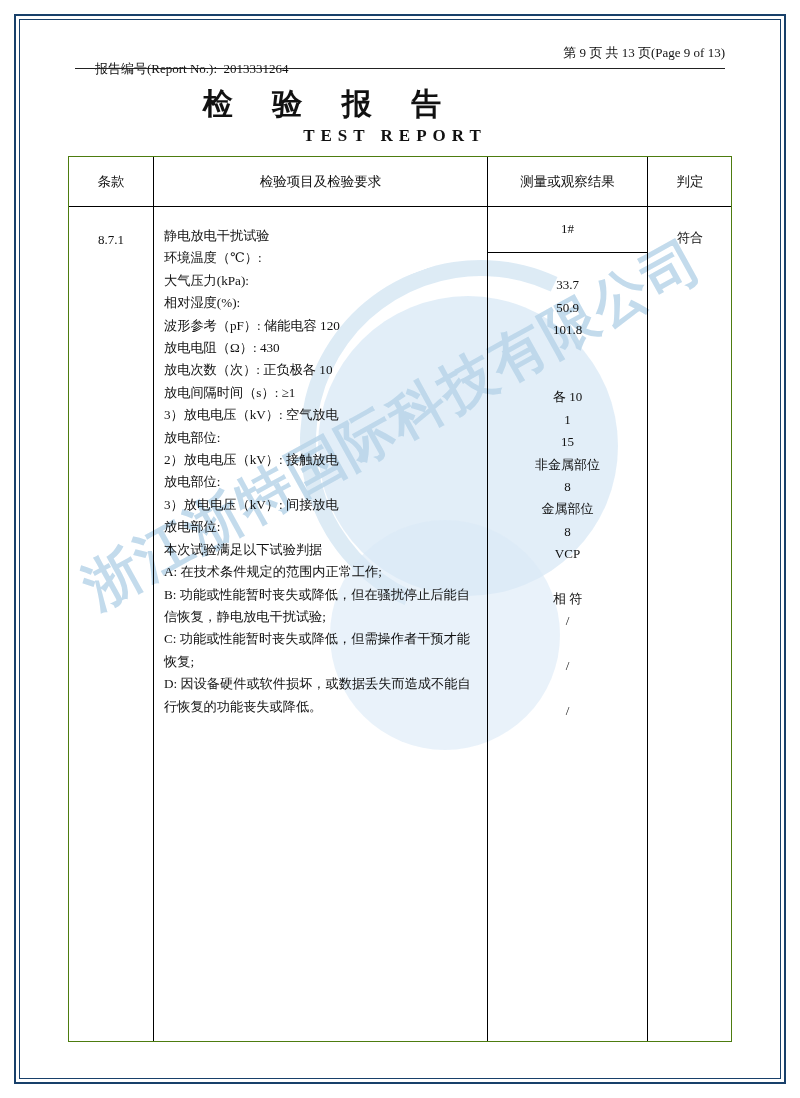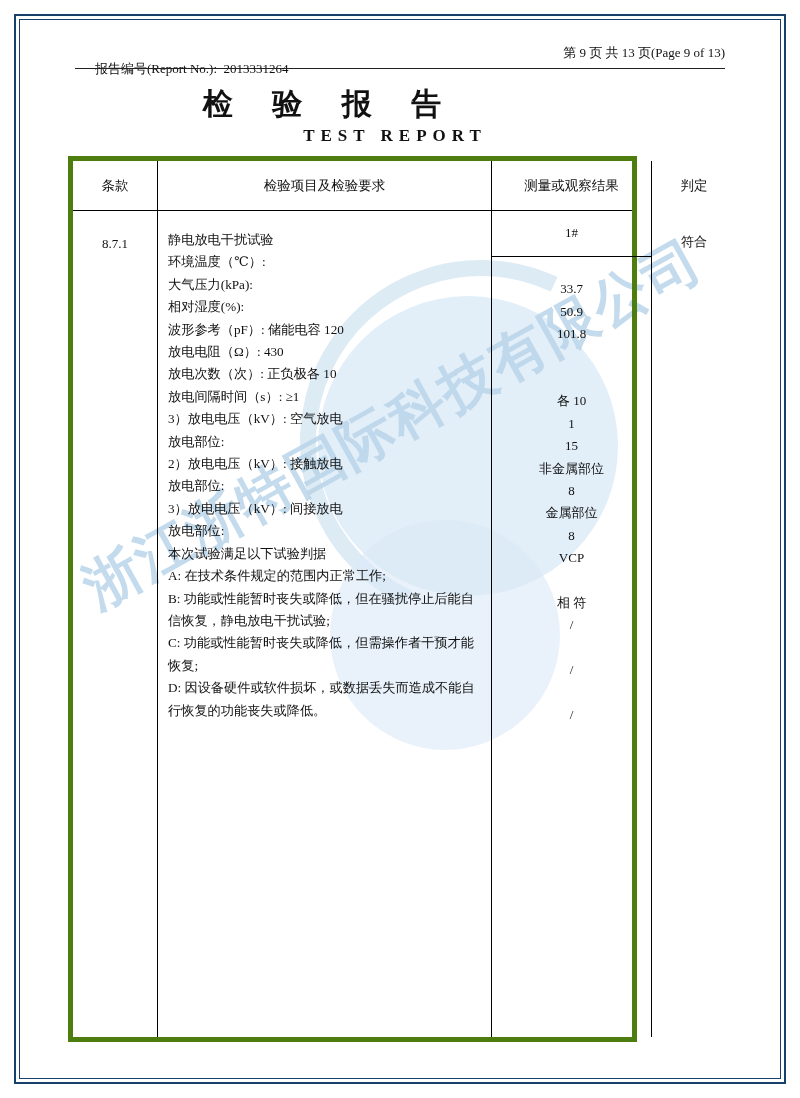--- a/index.html
+++ b/index.html
@@ -123,23 +123,23 @@
     font-weight: bold;
     letter-spacing: 6px;
     text-indent: 6px;
     font-family: "Liberation Serif", serif;
   }
 
   
   .tbl {
     position: absolute;
     left: 68px; top: 156px;
-    width: 569px;
+    width: 664px;
     height: 886px;
-    border: 5px solid #4d7c0f;
+    border: 1px solid #4d7c0f;
     box-sizing: border-box;
   }
   
   .vrule { position: absolute; top: 0; bottom: 0; width: 0; border-left: 1px solid #000; }
   .v1 { left: 84px; }
   .v2 { left: 418px; }
   .v3 { left: 578px; }
   
   .hrule-head { position: absolute; left: 0; right: 0; top: 49px; border-top: 1px solid #000; }
   

